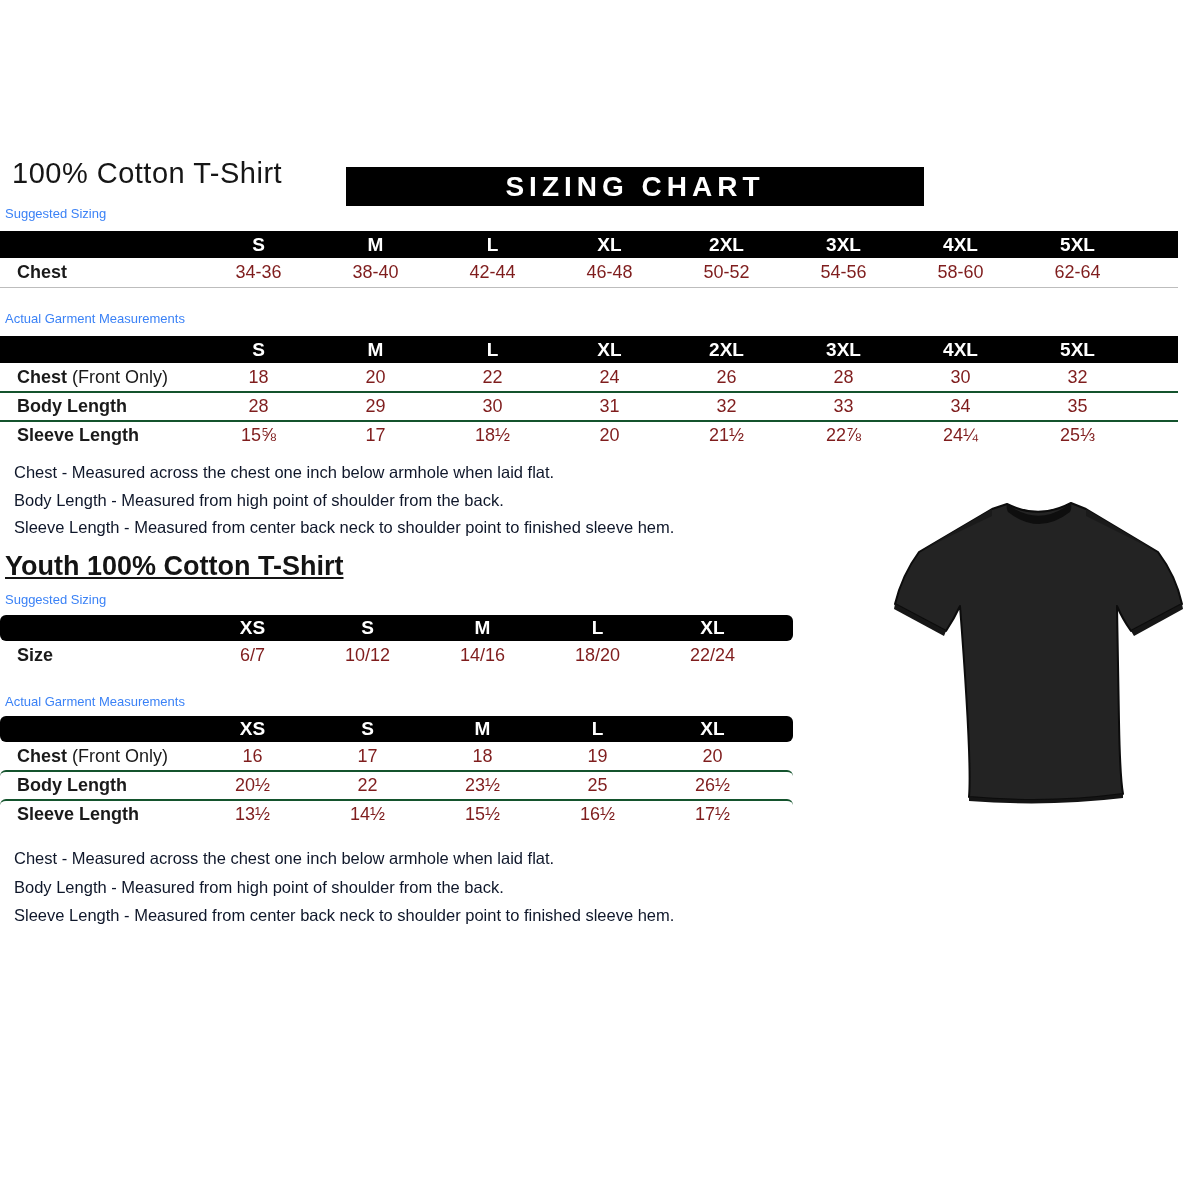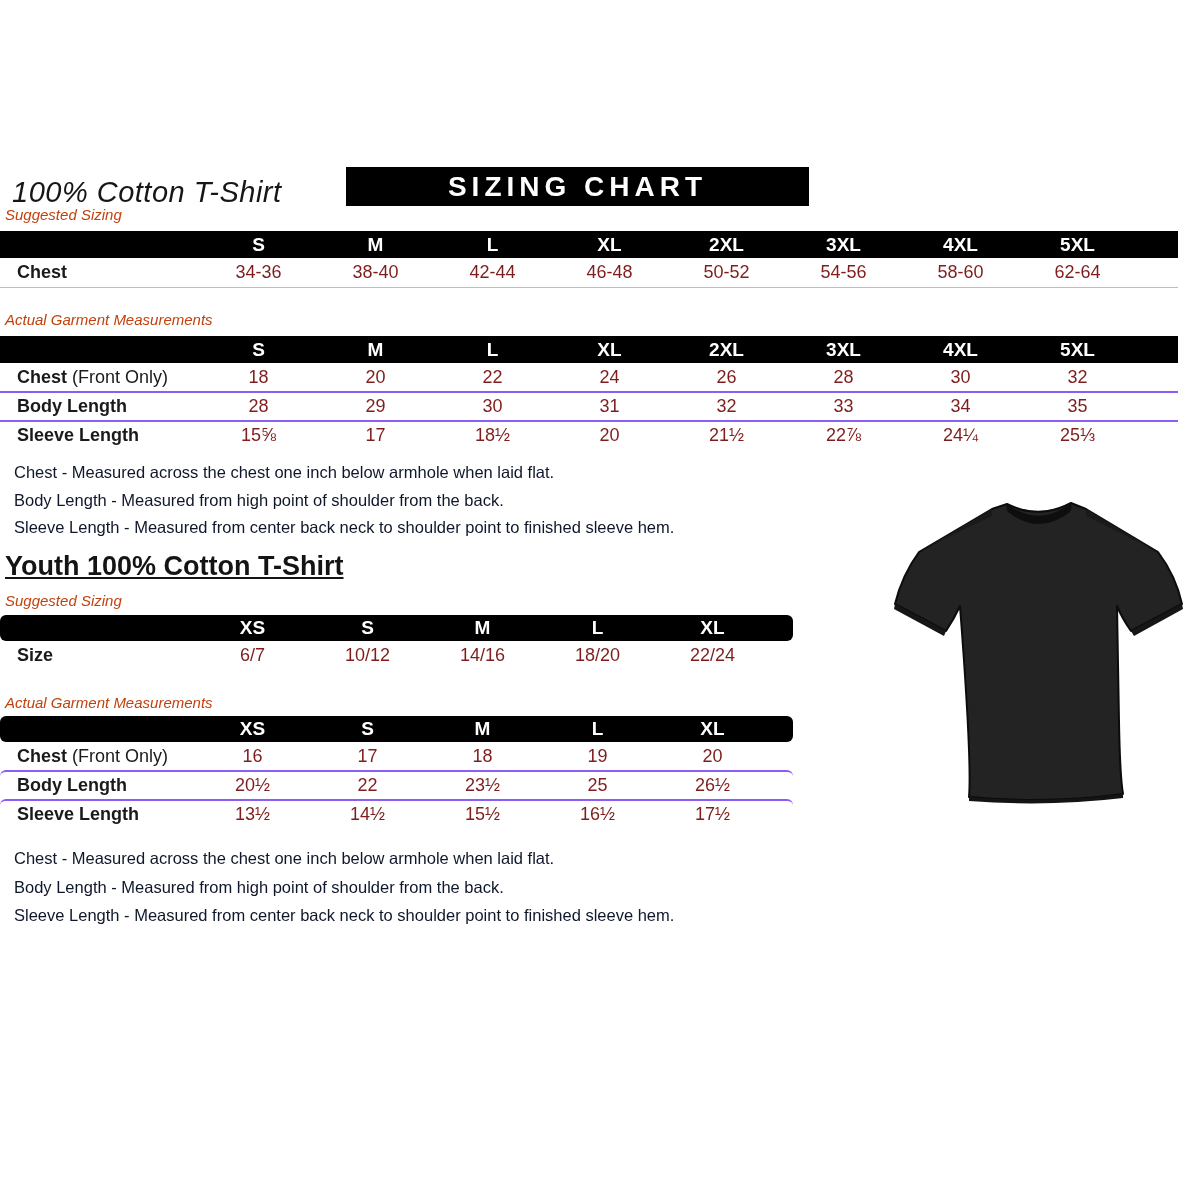--- a/index.html
+++ b/index.html
@@ -1,38 +1,38 @@
 <!DOCTYPE html>
 <html><head>
 <meta charset="utf-8">
 <style>
   * { margin:0; padding:0; box-sizing:border-box; }
   html,body { width:1200px; height:1200px; background:#ffffff;
     font-family:"Liberation Sans","DejaVu Sans",sans-serif; color:#1a1a1a; }
   .canvas { position:relative; width:1200px; height:1200px; overflow:hidden; background:#fff; }
 
-  .page-title { position:absolute; left:12px; top:176px; font-size:29px; font-weight:400; letter-spacing:.5px; color:#161616;font-style:italic; }
-  .banner { position:absolute; left:346px; top:167px; width:463px; height:39px; background:#000;
+  .page-title { position:absolute; left:12px; top:157px; font-size:29px; font-weight:400; letter-spacing:.5px; color:#161616; }
+  .banner { position:absolute; left:346px; top:167px; width:578px; height:39px; background:#000;
     display:flex; align-items:center; justify-content:center; }
   .banner span { color:#fff; font-size:28px; font-weight:700; letter-spacing:5px; }
 
-  .section-label { position:absolute; font-size:15px; color:#c2410c;font-style:italic; }
+  .section-label { position:absolute; font-size:13px; color:#3b82f6; }
 
   .sizetable { position:absolute; }
   .trow { display:grid; align-items:center; }
   .t-adult .trow { grid-template-columns:200px repeat(8,117px) 1fr; width:1178px; }
   .t-youth .trow { grid-template-columns:195px repeat(5,115px) 1fr; width:793px;border-radius:6px; }
   .thead { background:#000; height:27px; }
   .t-youth .thead { height:26px; }
   .thead .hcell { color:#fff; font-weight:700; font-size:19px; text-align:center; }
   .tbody-row { height:30px; background:#fff; }
   .tbody-row .vcell { font-size:18px; text-align:center; color:#7f1d1d; }
   .lcell { padding-left:17px; font-size:18px; text-align:left; white-space:nowrap; }
   .lcell .b { font-weight:700; }
-  .sep { border-top:2px solid #8b5cf6; }
+  .sep { border-top:2px solid #14532d; }
   .lightline { border-bottom:1px solid #bdbdbd; }
 
   .notes { position:absolute; font-size:16.5px; color:#0f172a; }
   .notes div { line-height:27.5px; }
 
   .youth-title { position:absolute; left:5px; top:551px; font-size:27px; font-weight:700; color:#141414;text-decoration:underline; }
 
   .shirt-wrap { position:absolute; left:888px; top:492px; width:302px; height:314px; }
 </style>
 </head>

